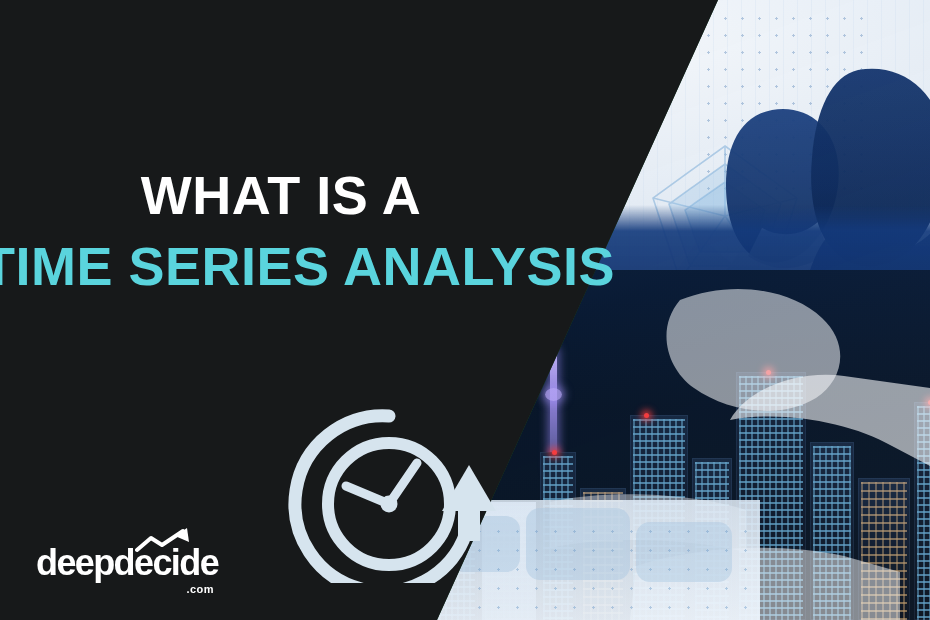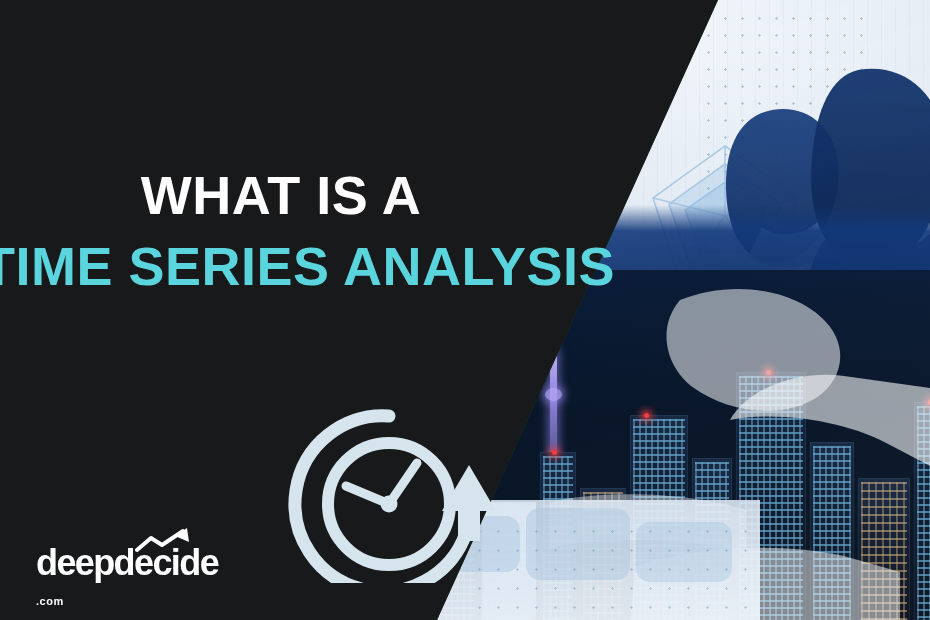--- a/index.html
+++ b/index.html
@@ -226,26 +226,26 @@
     line-height: 1;
     color: #ffffff;
   }
   #logo-trend-icon {
     position: absolute;
     left: 99px; top: -17px;
     width: 66px; height: 26px;
   }
   #logo-tld {
     display: block;
-    text-align: left;
+    text-align: right;
     font-size: 11px;
     font-weight: 700;
     letter-spacing: .5px;
     color: #ffffff;
-    margin-top: 14px;
+    margin-top: 2px;
     margin-right: 4px;
   }
 </style>
 </head>
 <body>
 
 <div id="stage">
 
   <div id="photo-panel">
 

